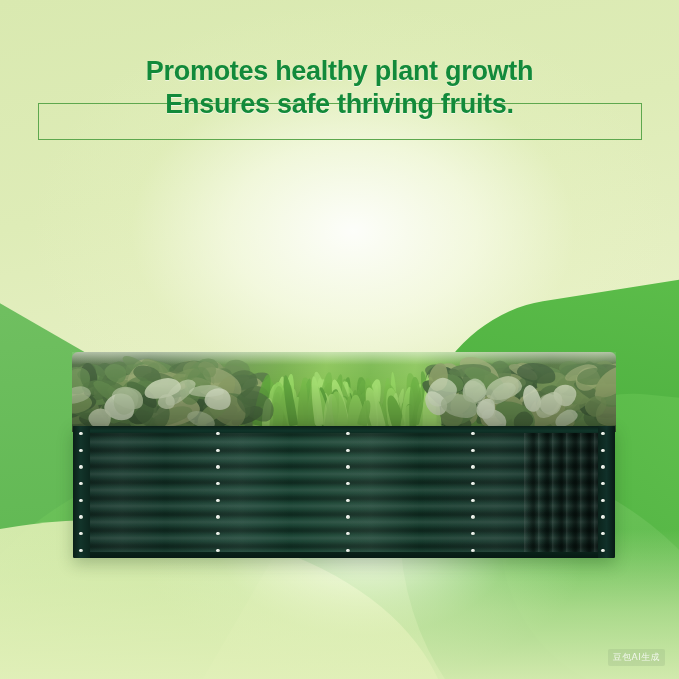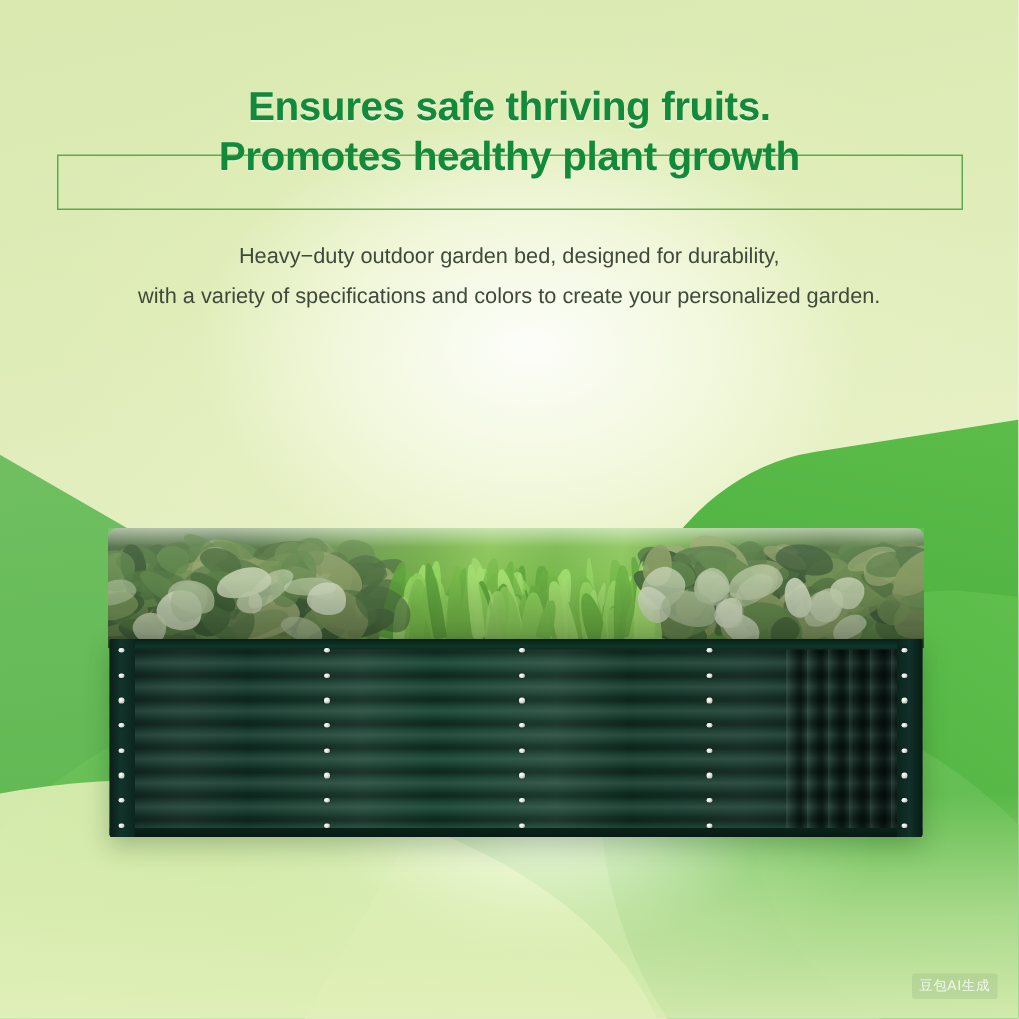--- a/index.html
+++ b/index.html
@@ -340,28 +340,24 @@
   <div class="bg-right-wedge2"></div>
   <div class="bg-left-diagonal"></div>
   <div class="bg-arc"></div>
   <div class="bg-arc-pale"></div>
   <div class="bg-glow"></div>
   <div class="bg-bottom-fade"></div>
 
   <div class="frame"></div>
 
   <div class="headline">
+    <span class="line line-1">Promotes healthy plant growth</span>
     <span class="line line-2">Ensures safe thriving fruits.</span>
-    <span class="line line-1">Promotes healthy plant growth</span>
   </div>
 
-  <div class="subhead">
-    <span class="sline">Heavy−duty outdoor garden bed, designed for durability,</span>
-    <span class="sline">with a variety of specifications and colors to create your personalized garden.</span>
-  </div>
 
   <div class="bed-wrap">
 
     <div class="foliage">
       <div class="foliage-base"></div>
       <div id="foliage-detail">
           <div class="blade" style="width: 11.9474px; height: 26.392px; left: 349.029px; top: 46.7449px; background: rgb(94, 163, 60); transform: rotate(-8.87994deg); opacity: 0.76;"></div>
           <div class="leaf" style="width: 24.9966px; height: 26.4302px; left: 367.665px; top: 50.9449px; background: rgb(63, 92, 56); transform: rotate(29.255deg); opacity: 0.75;"></div>
           <div class="blade" style="width: 8.36706px; height: 35.8296px; left: 199.373px; top: 39.7212px; background: rgb(94, 163, 60); transform: rotate(8.16158deg); opacity: 0.95;"></div>
           <div class="leaf" style="width: 36.7143px; height: 23.1117px; left: 156.041px; top: 33.4309px; background: rgb(154, 168, 115); transform: rotate(38.1363deg); opacity: 0.83;"></div>

